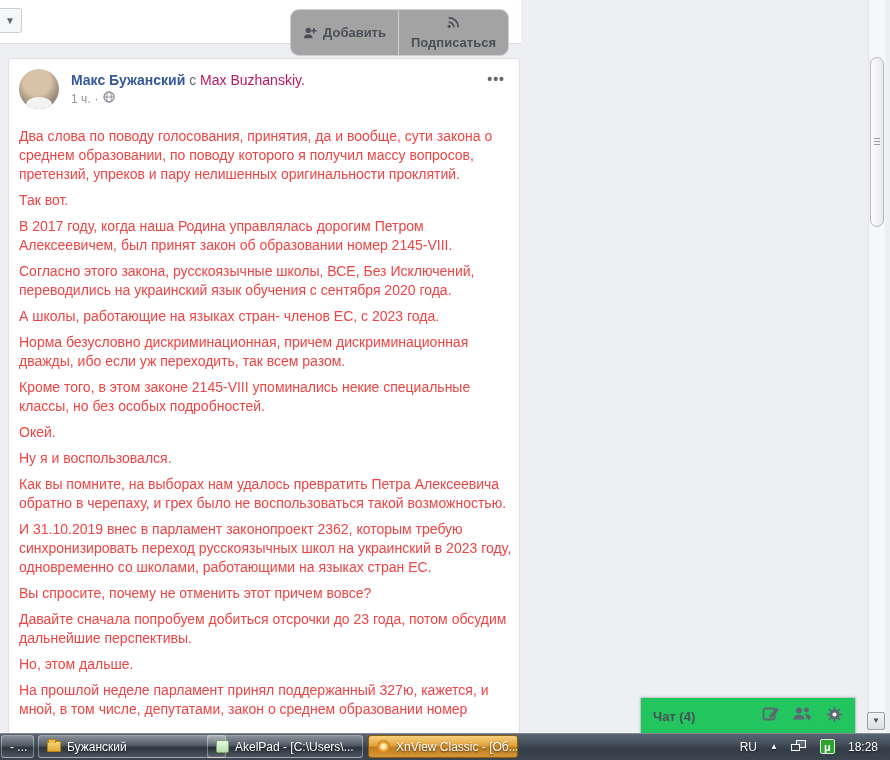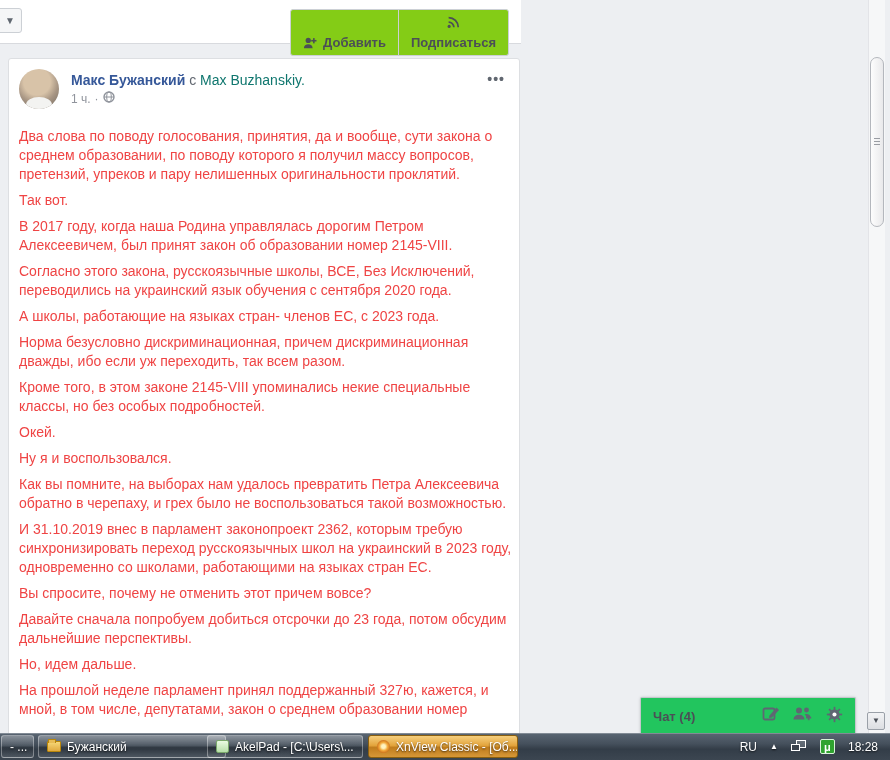--- a/index.html
+++ b/index.html
@@ -6,40 +6,40 @@
   html,body { width:890px; height:760px; overflow:hidden; }
   body { font-family:"Liberation Sans", sans-serif; background:#edeff2; position:relative; }
 
   
   .toolbar { position:absolute; left:0; top:0; width:521px; height:44px;
              background:#fff; border-bottom:1px solid #d8dade; }
   .caret-btn { position:absolute; left:-6px; top:8px; width:28px; height:25px;
                background:#f5f6f7; border:1px solid #ccd0d5; border-radius:3px;
                color:#606770; font-size:10px; text-align:right; padding:6px 6px 0 0; cursor:pointer; }
   .btn-group { position:absolute; right:12px; top:9px; display:flex;
-               border:1px solid #ccd0d5; border-radius:3px; overflow:hidden; background:#84cc16;align-items:flex-end; }
+               border:1px solid #ccd0d5; border-radius:9px; overflow:hidden; background:#a3a3a3; }
   .fb-btn { display:flex; align-items:center; gap:6px; padding:5px 12px;
             font-size:13px; font-weight:bold; color:#4b4f56; cursor:pointer; }
   .fb-btn + .fb-btn { border-left:1px solid #ccd0d5;flex-direction:column; }
   .fb-btn svg { display:block; }
 
   
   .card { position:absolute; left:8px; top:58px; width:512px; height:676px;
           background:#fff; border:1px solid #dddfe2; border-radius:3px 3px 0 0; }
   .post-header { position:relative; padding:10px 12px 4px 12px; height:60px; }
   .avatar { position:absolute; left:10px; top:10px; width:40px; height:40px; border-radius:50%;
             background:radial-gradient(circle at 45% 32%, #d8c3a8 0 38%, #a89684 60%, #6d655c 100%);
             overflow:hidden; cursor:pointer; }
   .avatar::after { content:""; position:absolute; left:7px; bottom:-4px; width:26px; height:16px;
                    background:#f3f3f1; border-radius:50% 50% 0 0; }
   .header-text { margin-left:50px; padding-top:2px; }
   .name-line { font-size:14px; line-height:19px; }
   .author { color:#365899; font-weight:bold; cursor:pointer; }
   .connector { color:#616770; }
-  .author-alt { color:#0f766e; cursor:pointer; }
+  .author-alt { color:#be185d; cursor:pointer; }
   .meta-line { font-size:12px; color:#90949c; display:flex; align-items:center; gap:4px; margin-top:1px; }
   .dots-menu { position:absolute; right:14px; top:12px; color:#616770; font-weight:bold;
                font-size:14px; letter-spacing:1px; cursor:pointer; }
 
   .post-body { padding:8px 13px 0 10px; }
   .post-body p { font-size:14px; line-height:19px; color:#ef4444; margin-bottom:7px; width:496px; }
 
   
   .chat-bar { position:absolute; left:640px; top:697px; width:216px; height:37px;
               background:#22c55e; border:1px solid #c4c7cc; border-bottom:none; border-radius:2px 2px 0 0;
@@ -158,21 +158,21 @@
       <p>Согласно этого закона, русскоязычные школы, ВСЕ, Без Исключений, переводились на украинский язык обучения с сентября 2020 года.</p>
       <p>А школы, работающие на языках стран- членов ЕС, с 2023 года.</p>
       <p>Норма безусловно дискриминационная, причем дискриминационная дважды, ибо если уж переходить, так всем разом.</p>
       <p>Кроме того, в этом законе 2145-VIII упоминались некие специальные классы, но без особых подробностей.</p>
       <p>Окей.</p>
       <p>Ну я и воспользовался.</p>
       <p>Как вы помните, на выборах нам удалось превратить Петра Алексеевича обратно в черепаху, и грех было не воспользоваться такой возможностью.</p>
       <p>И 31.10.2019 внес в парламент законопроект 2362, которым требую синхронизировать переход русскоязычных школ на украинский в 2023 году, одновременно со школами, работающими на языках стран ЕС.</p>
       <p>Вы спросите, почему не отменить этот причем вовсе?</p>
       <p>Давайте сначала попробуем добиться отсрочки до 23 года, потом обсудим дальнейшие перспективы.</p>
-      <p>Но, идем дальше.</p>
+      <p>Но, этом дальше.</p>
       <p>На прошлой неделе парламент принял поддержанный 327ю, кажется, и мной, в том числе, депутатами, закон о среднем образовании номер</p>
     </div>
 </div>
 
 <div class="chat-bar">
   <span class="chat-label">Чат (4)</span>
   <span class="chat-icons">
     <span>
       <svg width="18" height="18" viewBox="0 0 18 18">
         <rect x="1.5" y="3.5" width="11" height="11" rx="1.5" fill="none" stroke="#5f6673" stroke-width="1.8"></rect>

